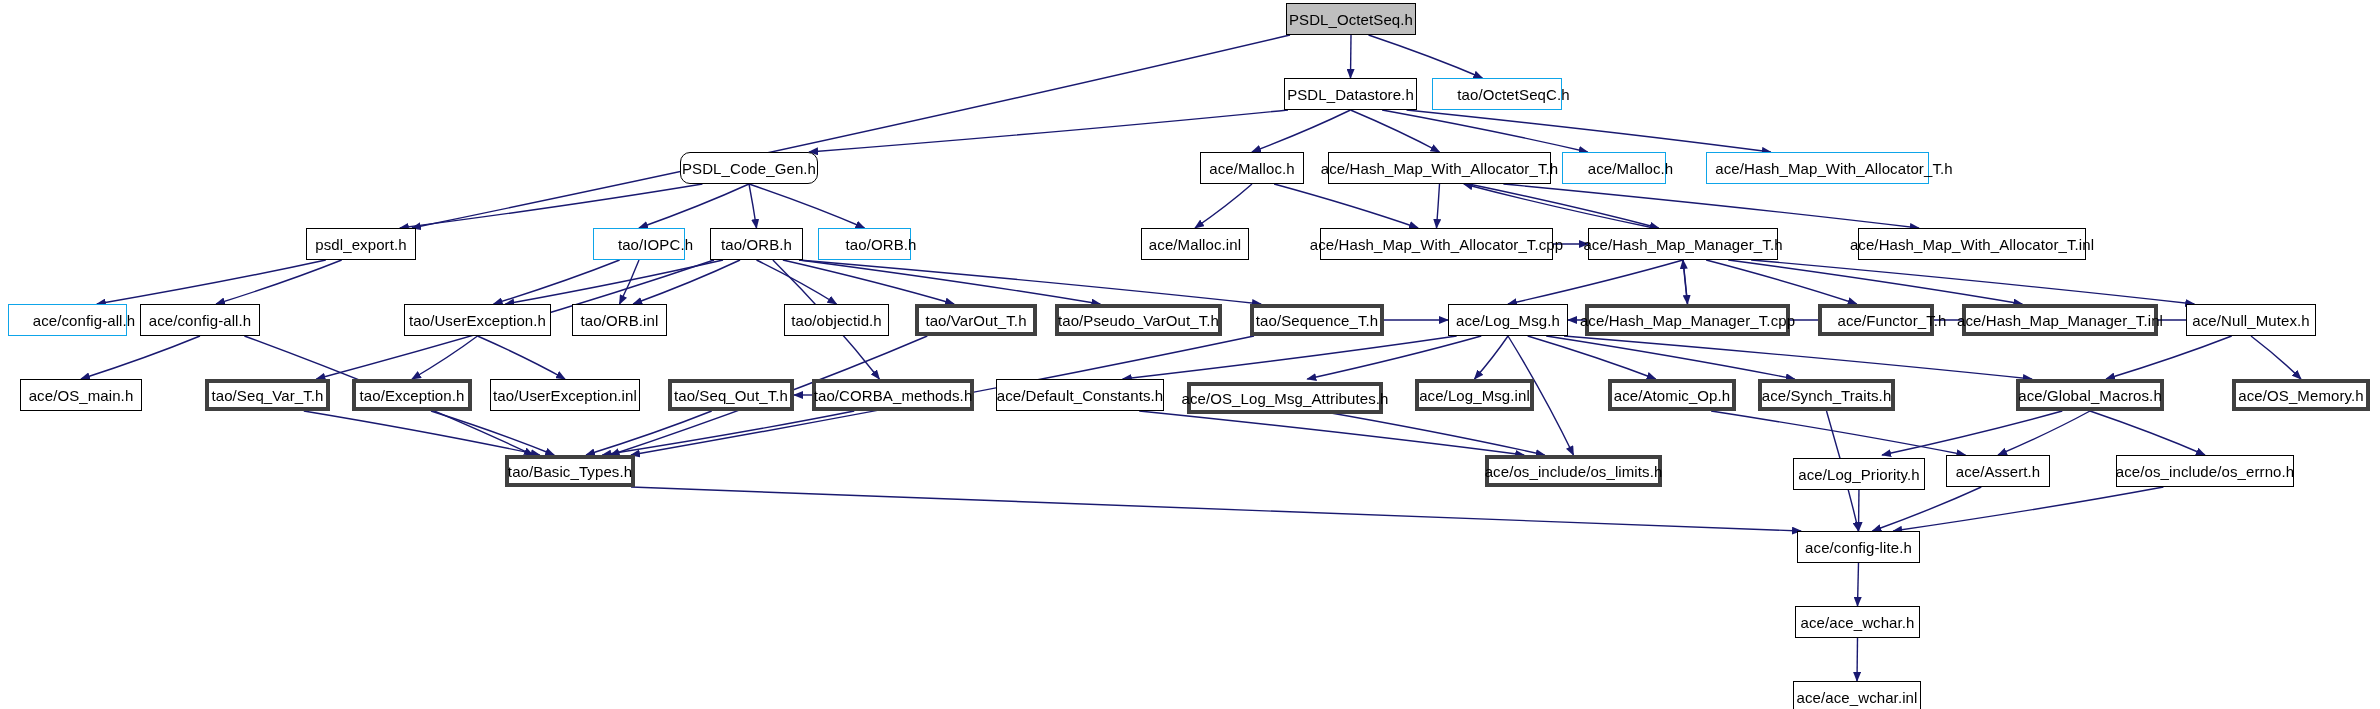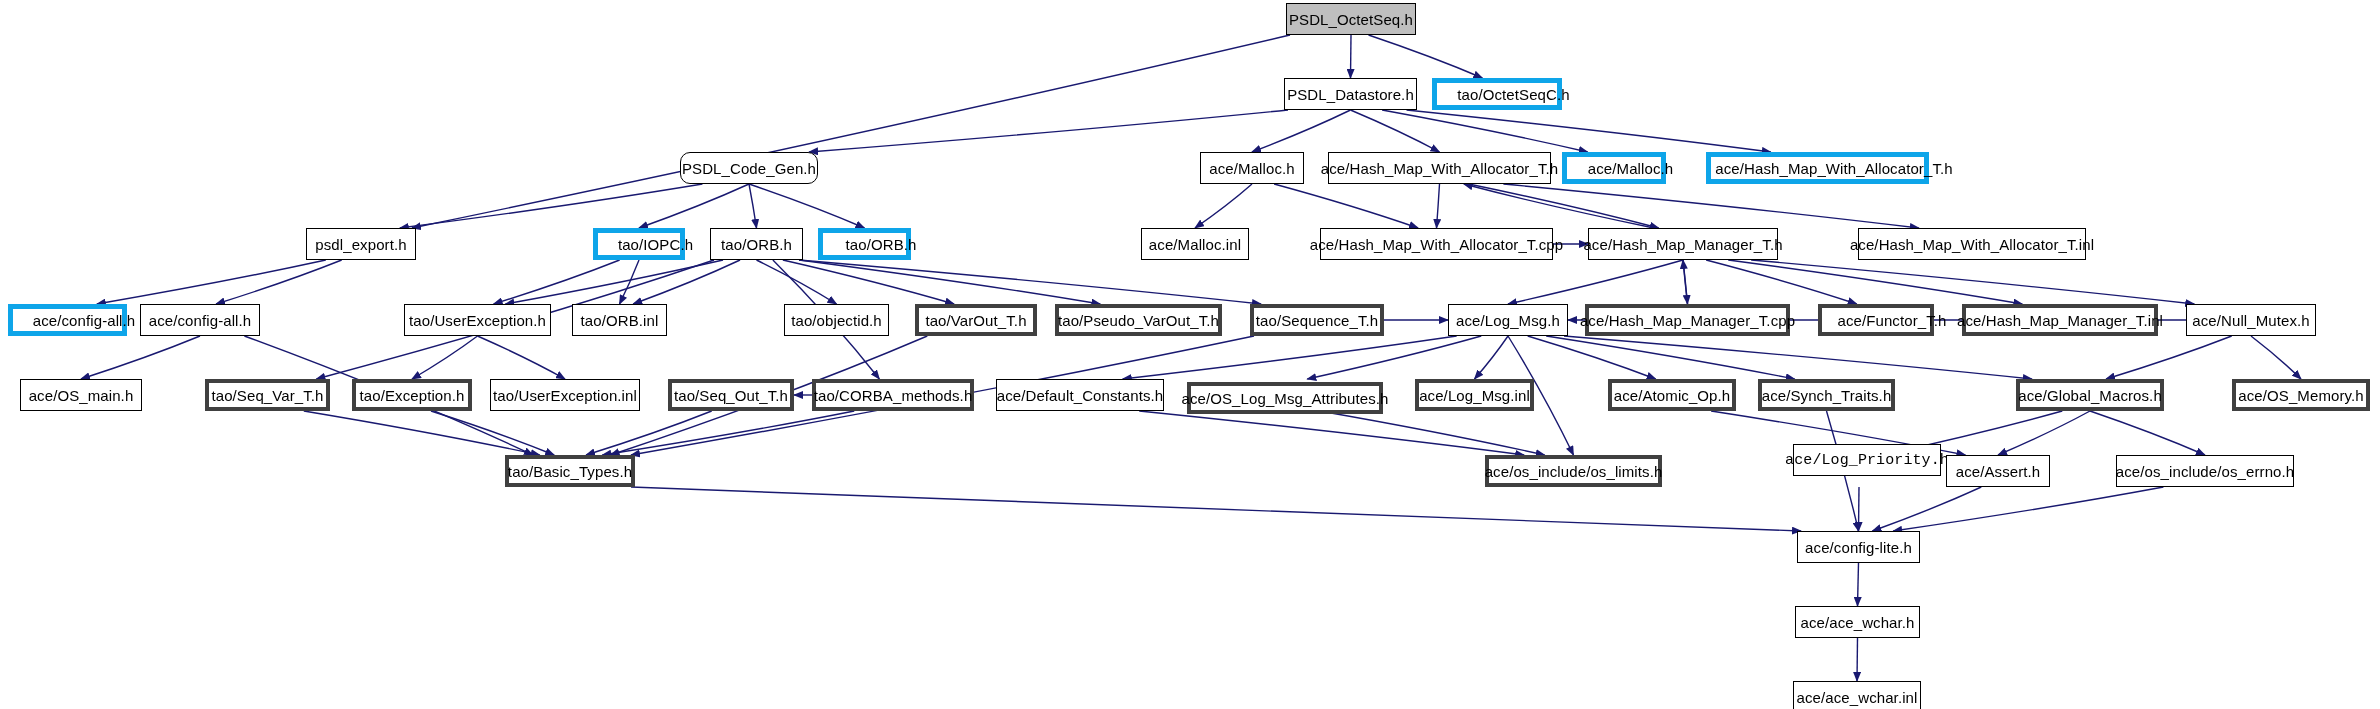--- a/index.html
+++ b/index.html
@@ -23,21 +23,21 @@
     background:#ffffff;
     border:1px solid #000000;
     color:#000000;
     font-size:15px;
     line-height:1;
     letter-spacing:0.1px;
     height:32px;
     z-index:5;
   }
   .node.root{background:#bfbfbf;border:1px solid #000000;}
-  .node.grey{border:5px solid #0ea5e9;color:#000000;padding-left:33px;}
+  .node.grey{border:1px solid #0ea5e9;color:#000000;padding-left:33px;}
   .node.red{border:4px solid #404040;color:#000000;}
   .node .lbl{pointer-events:none;}
 </style>
 </head>
 <body>
 
 <div id="graph">
   <svg id="edges" viewBox="0 0 2380 709" xmlns="http://www.w3.org/2000/svg">
     <defs>
       <marker id="arrow" markerWidth="10" markerHeight="8" refX="9" refY="4" orient="auto" markerUnits="userSpaceOnUse">
@@ -245,21 +245,21 @@
       </div>
       <div class="node red" style="left: 2232px; top: 379px; width: 138px;">
         <span class="lbl">ace/OS_Memory.h</span>
       </div>
       <div class="node red" style="left: 505px; top: 455px; width: 130px;">
         <span class="lbl">tao/Basic_Types.h</span>
       </div>
       <div class="node red" style="left: 1485px; top: 455px; width: 177px;">
         <span class="lbl">ace/os_include/os_limits.h</span>
       </div>
-      <div class="node black" style="left: 1793px; top: 444px; width: 148px; font-family: Liberation Mono, monospace;">
+      <div class="node black" style="left: 1793px; top: 458px; width: 132px;">
         <span class="lbl">ace/Log_Priority.h</span>
       </div>
       <div class="node black" style="left: 1946px; top: 455px; width: 104px;">
         <span class="lbl">ace/Assert.h</span>
       </div>
       <div class="node black" style="left: 2116px; top: 455px; width: 178px;">
         <span class="lbl">ace/os_include/os_errno.h</span>
       </div>
       <div class="node black" style="left: 1797px; top: 531px; width: 123px;">
         <span class="lbl">ace/config-lite.h</span>

